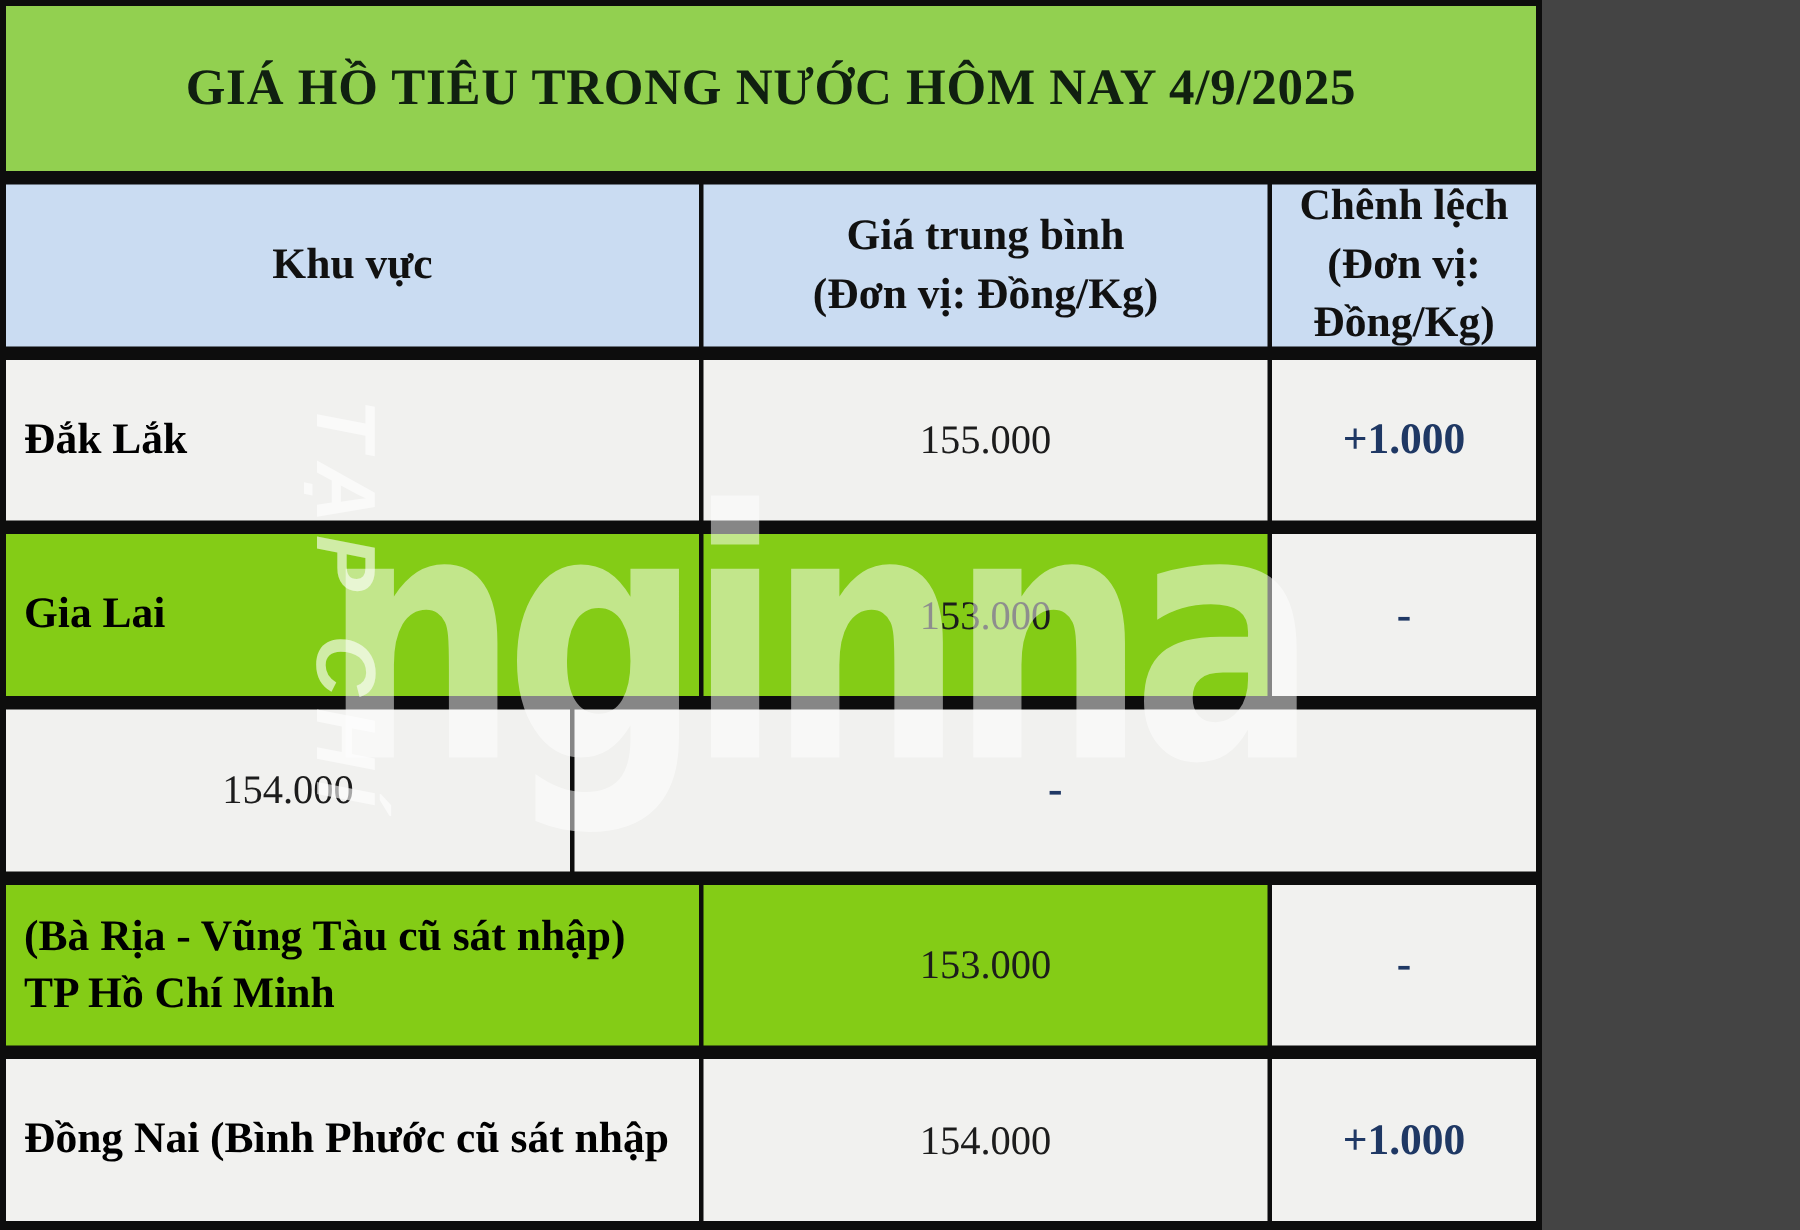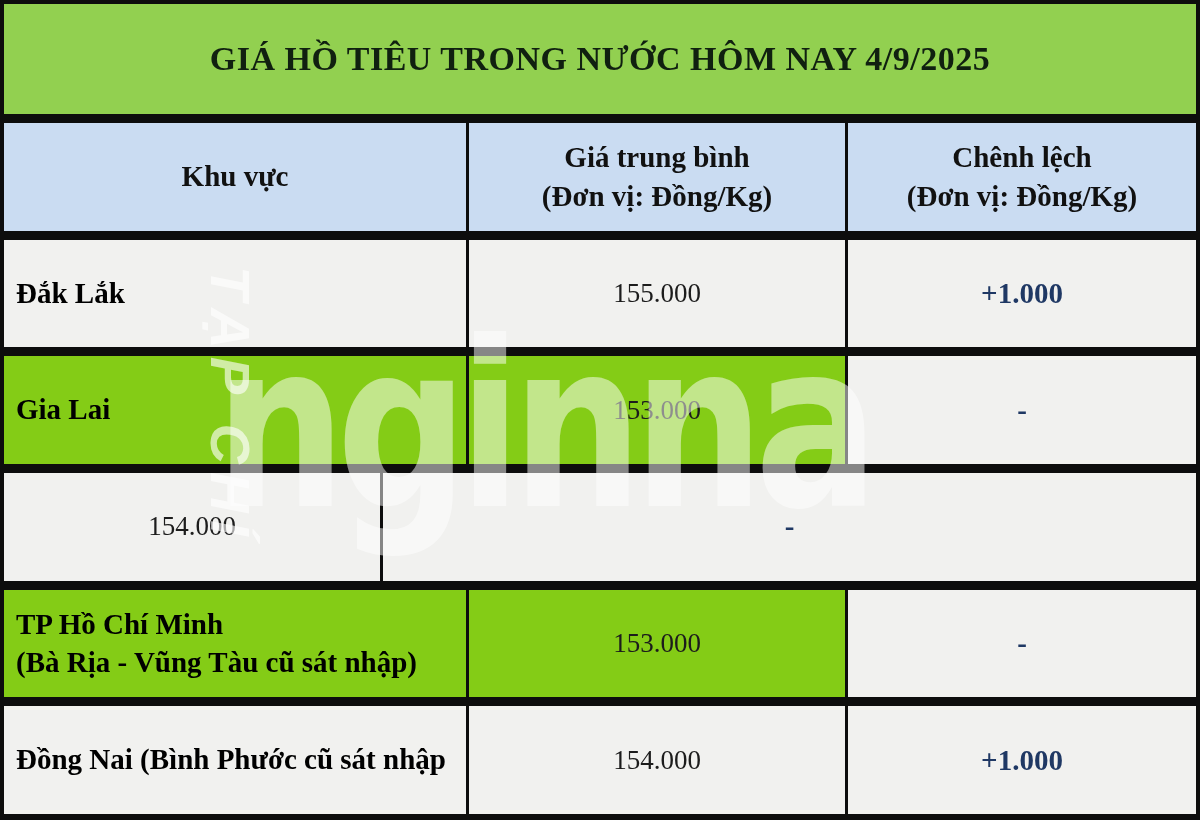--- a/index.html
+++ b/index.html
@@ -1,18 +1,18 @@
 <!DOCTYPE html>
 <html><head>
 <meta charset="utf-8">
 <style>
   html,body { margin:0; padding:0; background:#444; }
   .page {
     position:relative;
-    width:1200px; height:820px;
+    width:1028px; height:820px;
     box-sizing:border-box;
     background:#0d0d0d;              
     padding:4px 4px 6px 4px;
     display:flex; flex-direction:column; gap:9px;
     overflow:hidden;
     font-family:"Liberation Serif", serif;
   }
   .title-bar {
     flex:0 0 110px;
     background:#92d050;
@@ -112,22 +112,22 @@
     <div class="cell col-price center bg-gray">
       <div class="price-text">154.000</div>
     </div>
     <div class="cell col-change center bg-gray">
       <div class="change-text">-</div>
     </div>
   </div>
 
   <div class="trow">
     <div class="cell col-region left bg-blue">
+      <div class="region-line">(Bà Rịa - Vũng Tàu cũ sát nhập)</div>
       <div class="region-line">TP Hồ Chí Minh</div>
-      <div class="region-line">(Bà Rịa - Vũng Tàu cũ sát nhập)</div>
     </div>
     <div class="cell col-price center bg-blue">
       <div class="price-text">153.000</div>
     </div>
     <div class="cell col-change center bg-gray">
       <div class="change-text">-</div>
     </div>
   </div>
 
   <div class="trow">

